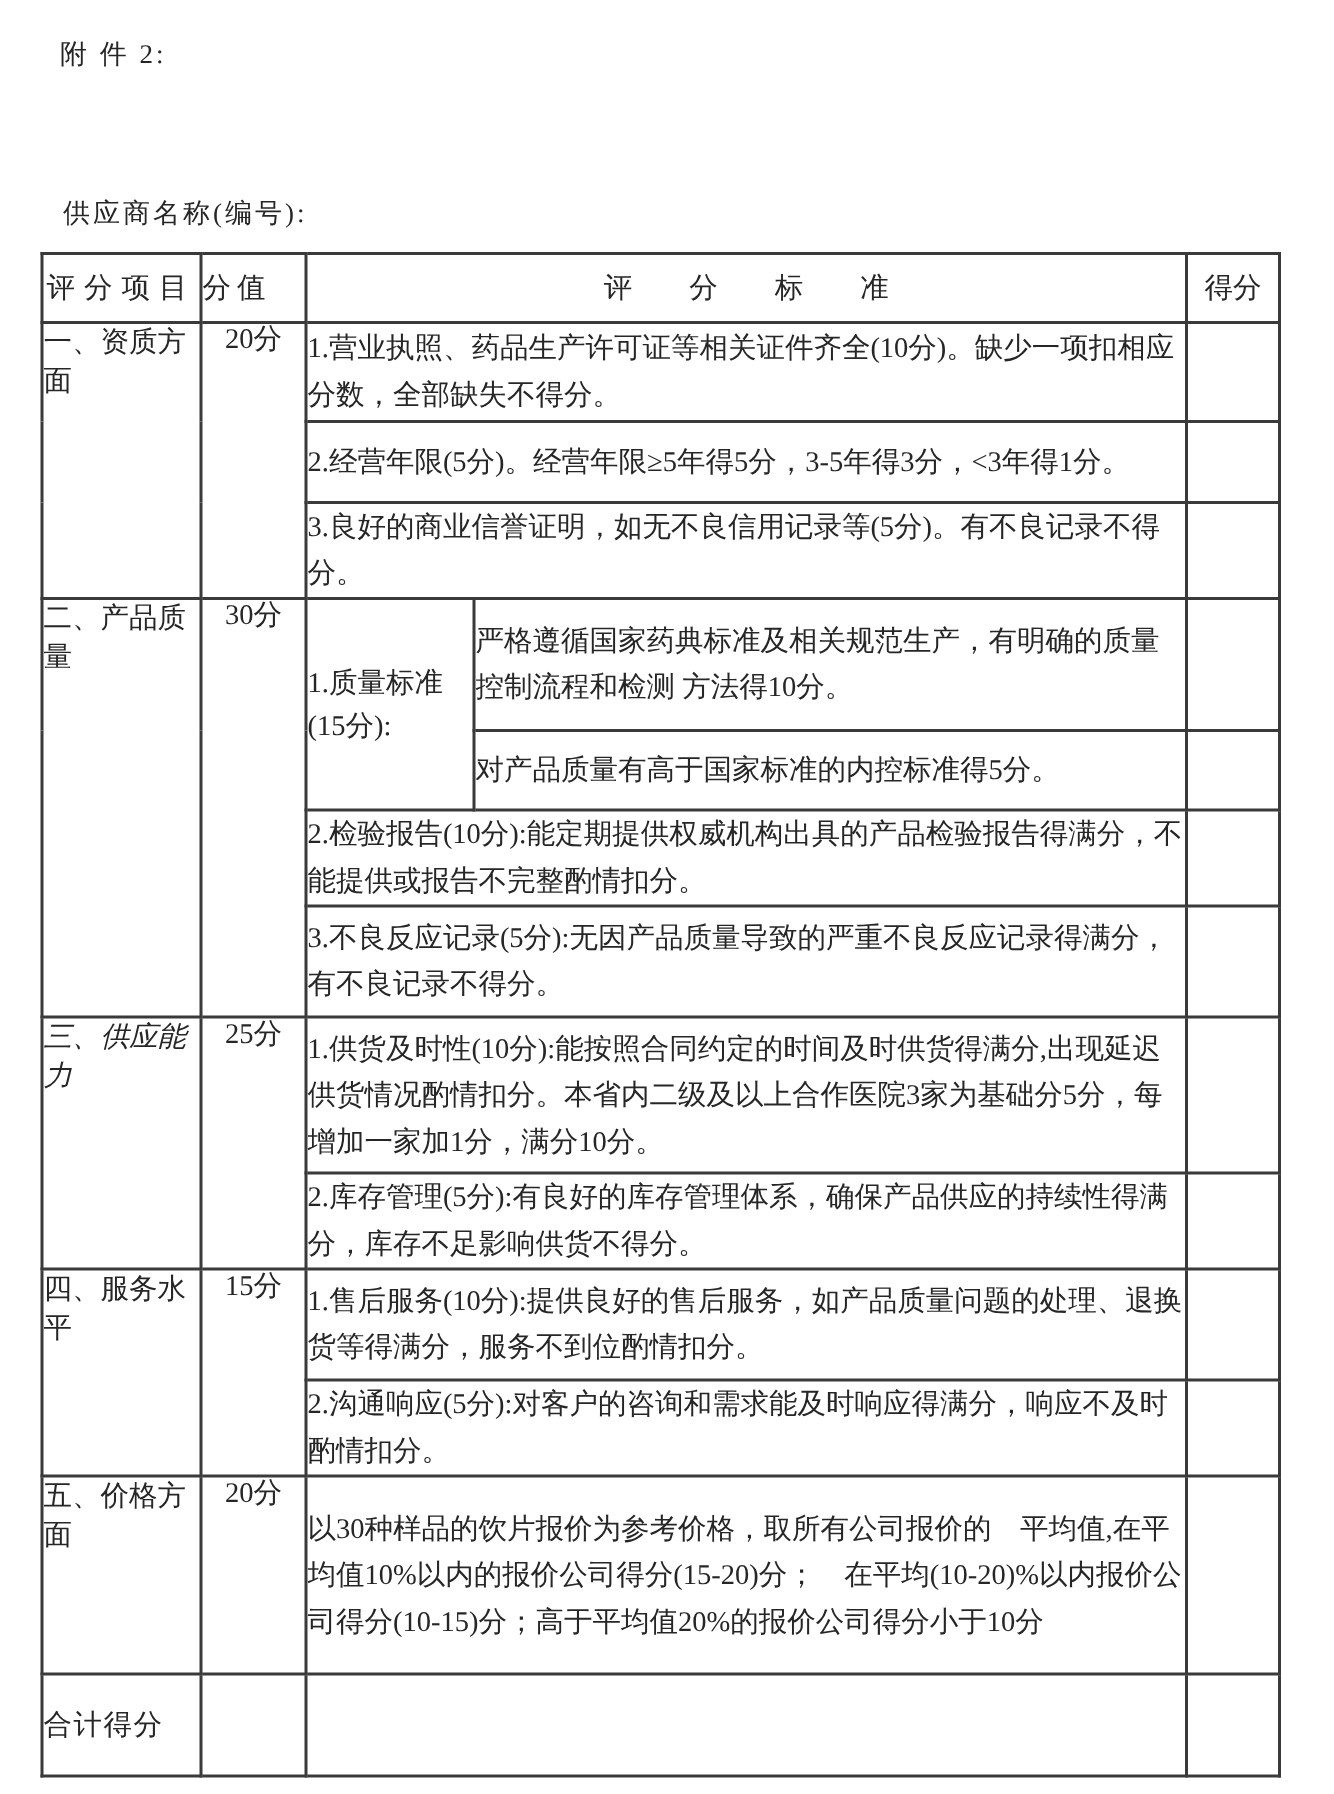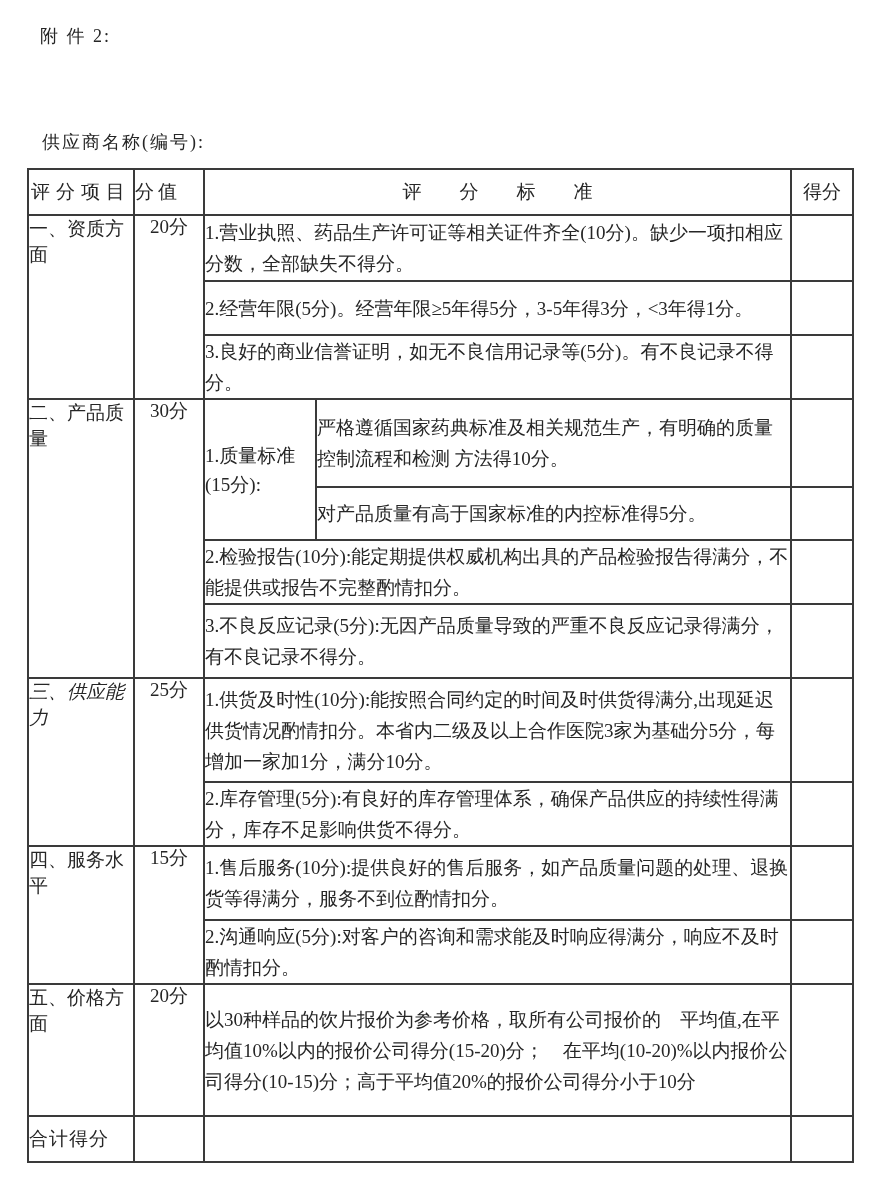--- a/index.html
+++ b/index.html
@@ -191,21 +191,21 @@
       <td class="score-cell"></td>
     </tr>
 
     <tr style="height:132px">
       <td class="cat-label pt-s5-label">五、价格方面</td>
       <td class="points-cell pt-s5-points">20分</td>
       <td class="criteria-cell" colspan="2">以30种样品的饮片报价为参考价格，取所有公司报价的　平均值,在平均值10%以内的报价公司得分(15-20)分；　在平均(10-20)%以内报价公司得分(10-15)分；高于平均值20%的报价公司得分小于10分</td>
       <td class="score-cell"></td>
     </tr>
 
-    <tr style="height:46px">
+    <tr style="height:68px">
       <td class="total-label-cell">合计得分</td>
       <td class="score-cell"></td>
       <td class="score-cell" colspan="2"></td>
       <td class="score-cell"></td>
     </tr>
   </tbody>
     </table>
 
 </div>
 

